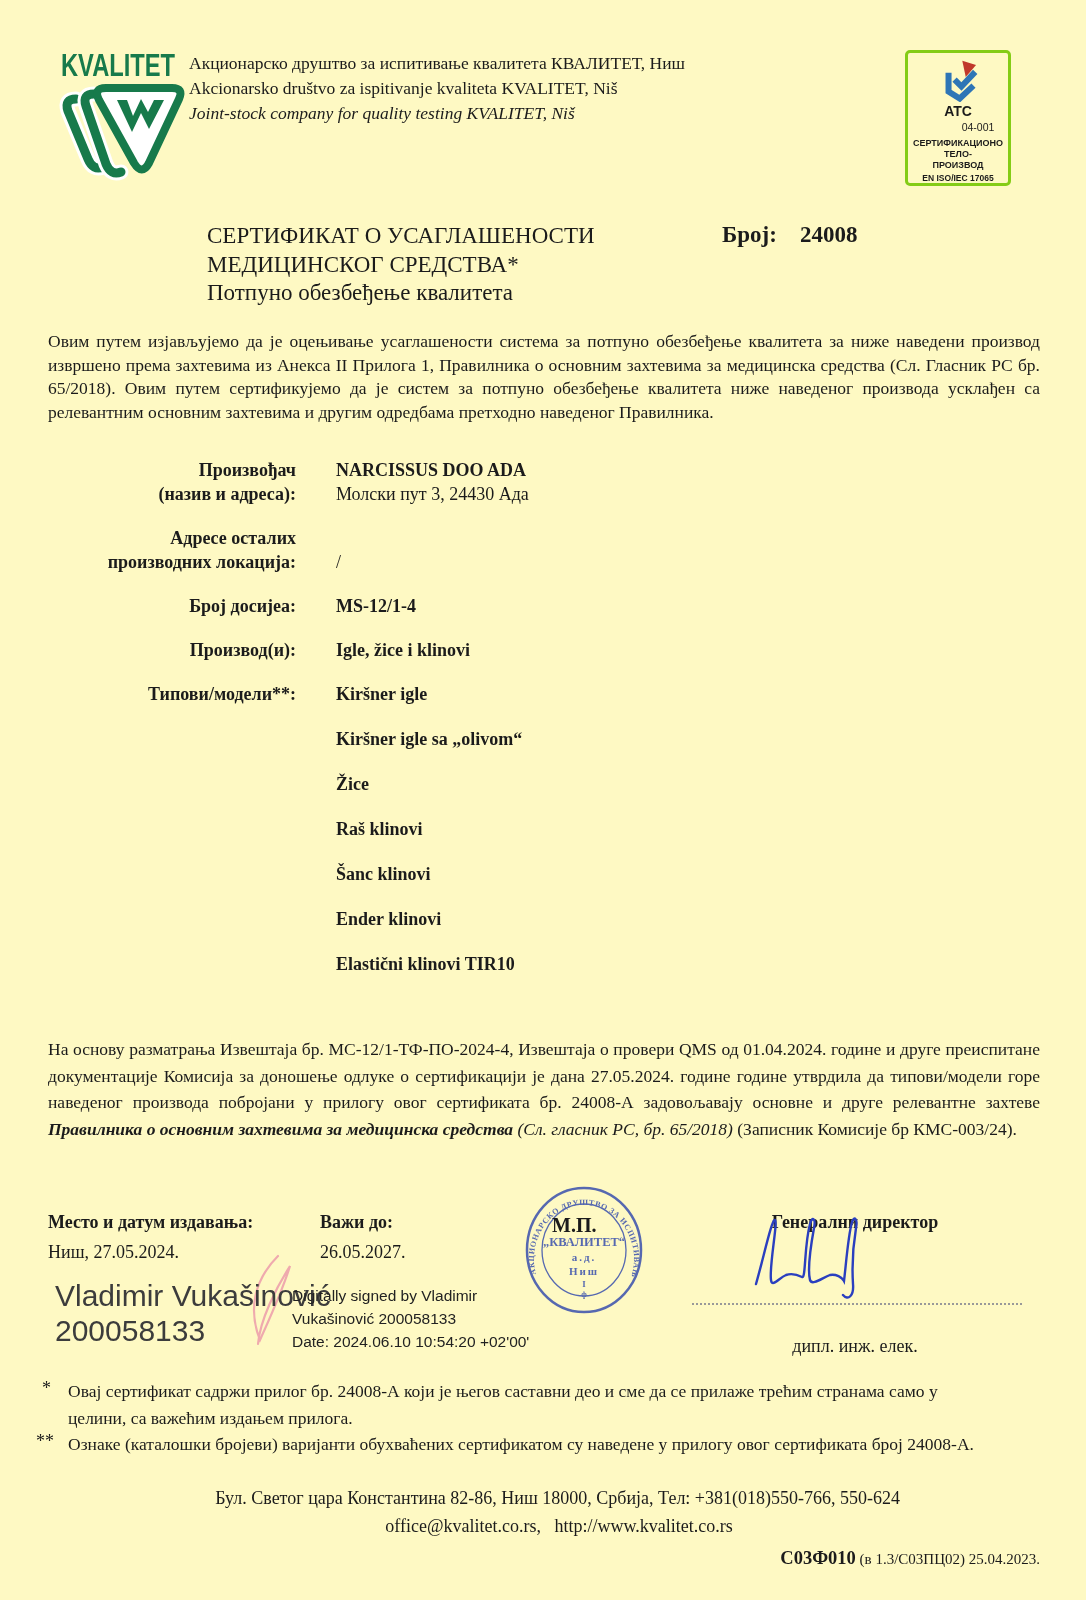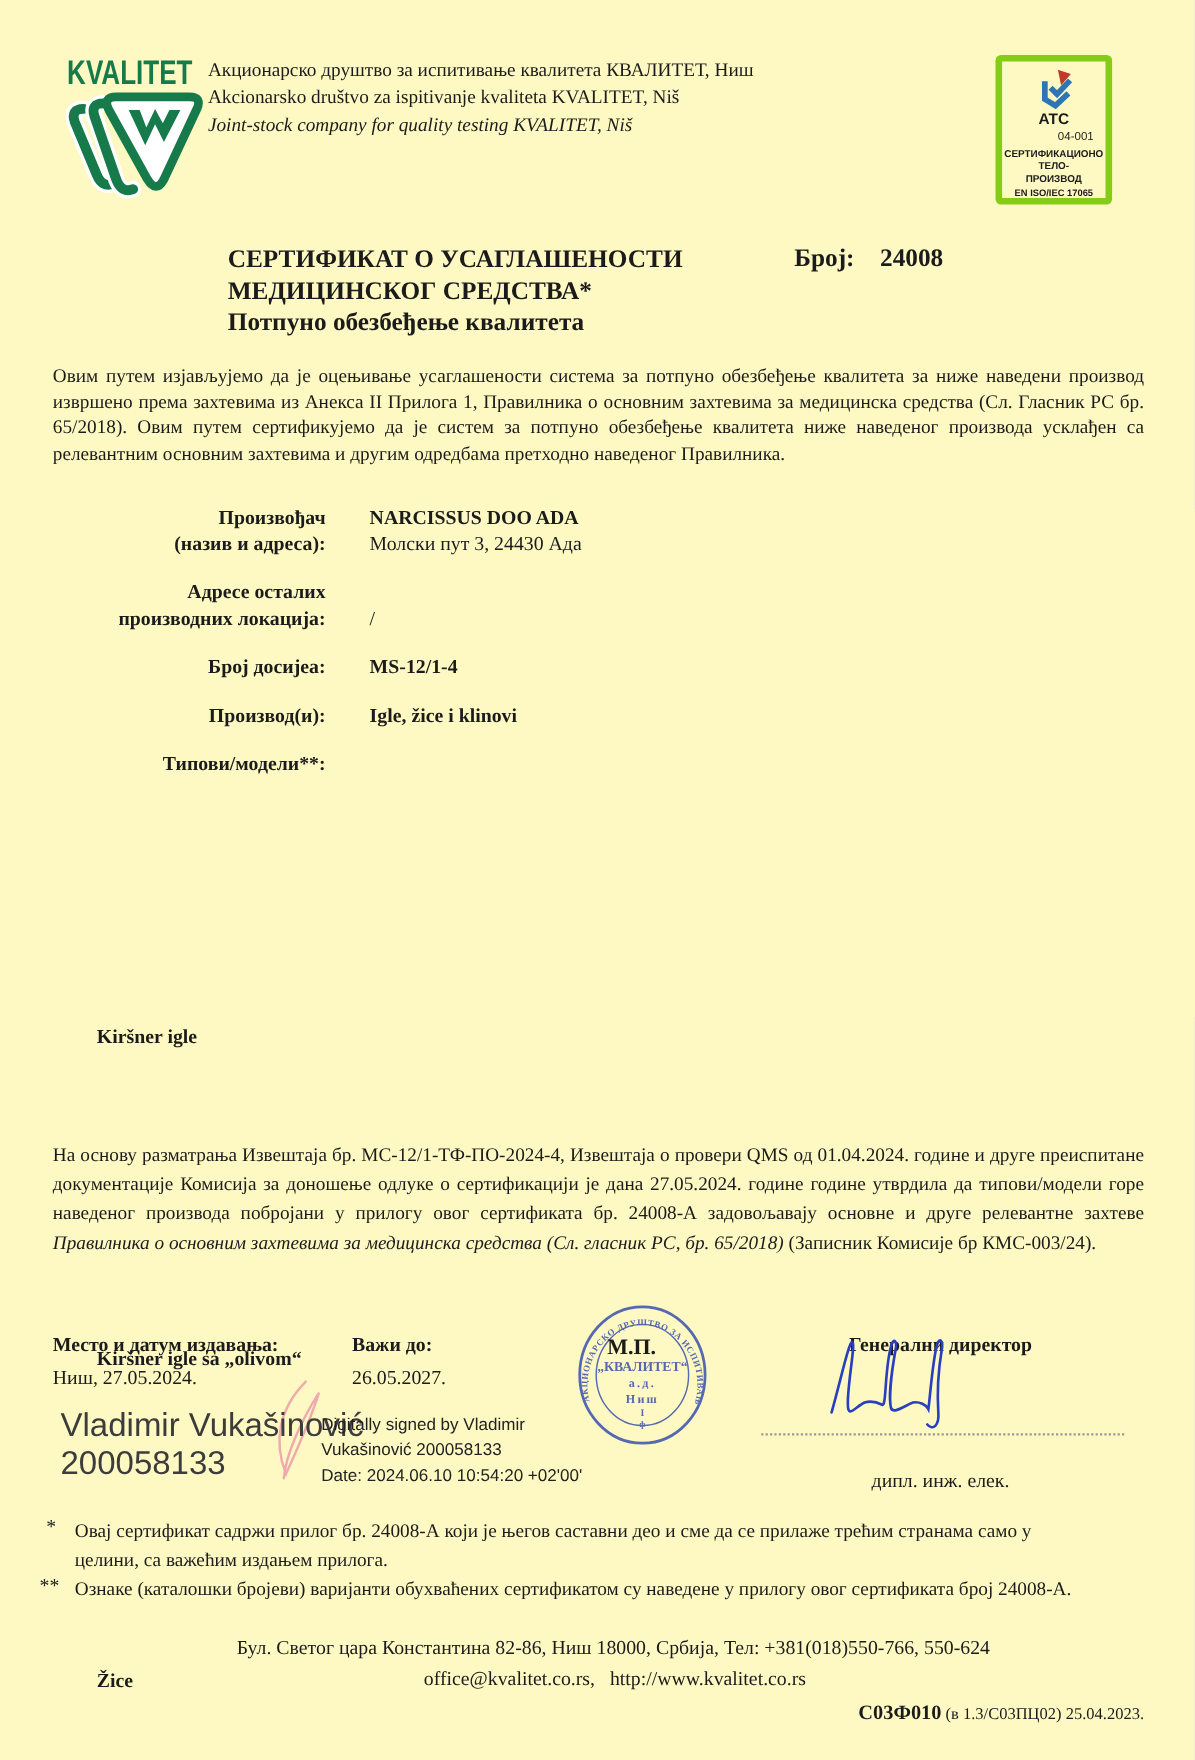--- a/index.html
+++ b/index.html
@@ -8,49 +8,49 @@
     font-family:"Liberation Serif",serif;color:#1b1b1b;overflow:hidden;
     margin:0 auto;
   }
   .abs{position:absolute;}
 
   
   #logo-box{left:42px;top:42px;width:152px;height:150px;}
   #header-lines{left:189px;top:51px;font-size:17.5px;line-height:25px;}
   #header-lines .en{font-style:italic;}
   #atc-badge{
-    left:905px;top:50px;width:106px;height:136px;border:6px solid #84cc16;border-radius:5px;
+    left:905px;top:50px;width:106px;height:136px;border:3px solid #84cc16;border-radius:5px;
     display:flex;flex-direction:column;align-items:center;justify-content:flex-start;
     font-family:"Liberation Sans",sans-serif;text-align:center;padding-top:6px;box-sizing:border-box;
   }
   #atc-badge .acr{font-weight:bold;font-size:14px;margin-top:1px;}
   #atc-badge .code{font-size:10.5px;margin-top:2px;margin-left:40px;}
   #atc-badge .b1{font-weight:bold;font-size:9px;margin-top:5px;line-height:11px;}
   #atc-badge .std{font-weight:bold;font-size:8.5px;margin-top:2px;}
 
   
-  #title-block{left:207px;top:222px;font-size:23px;font-weight:bold;line-height:28.5px;}
+  #title-block{left:207px;top:222px;font-size:23px;font-weight:normal;line-height:28.5px;}
   #broj-label{left:722px;top:222px;font-size:23px;font-weight:bold;}
   #broj-value{left:800px;top:222px;font-size:23px;font-weight:bold;}
 
   
   .para{left:48px;width:992px;font-size:17.5px;line-height:23.5px;text-align:justify;}
   #intro-para{top:330px;}
   #decision-para{top:1036px;line-height:26.5px;}
-  .bi{font-weight:normal;font-style:italic;margin-top:32px;}
+  .bi{font-weight:bold;font-style:italic;margin-top:32px;}
   .it{font-style:italic;}
 
   
   #fields{left:48px;top:458px;width:992px;}
   .frow{display:flex;align-items:flex-start;}
   .flabel{width:248px;text-align:right;font-weight:bold;font-size:18px;line-height:24px;flex:0 0 248px;}
   .fvalue{margin-left:40px;font-size:18px;line-height:24px;}
   .b{font-weight:bold;}
   .mb20{margin-bottom:20px;}
-  .mb21{margin-bottom:21px;flex-direction:column;}
+  .mb21{margin-bottom:21px;}
   .pad-top24{padding-top:24px;}
   .mnote{font-weight:normal;}
 
   
   .lbl{font-weight:bold;font-size:18px;}
   .val{font-size:18px;text-align:center;}
   #place-label{left:48px;top:1212px;}
   #place-value{left:48px;top:1242px;}
   #valid-label{left:320px;top:1212px;}
   #valid-value{left:320px;top:1242px;}

